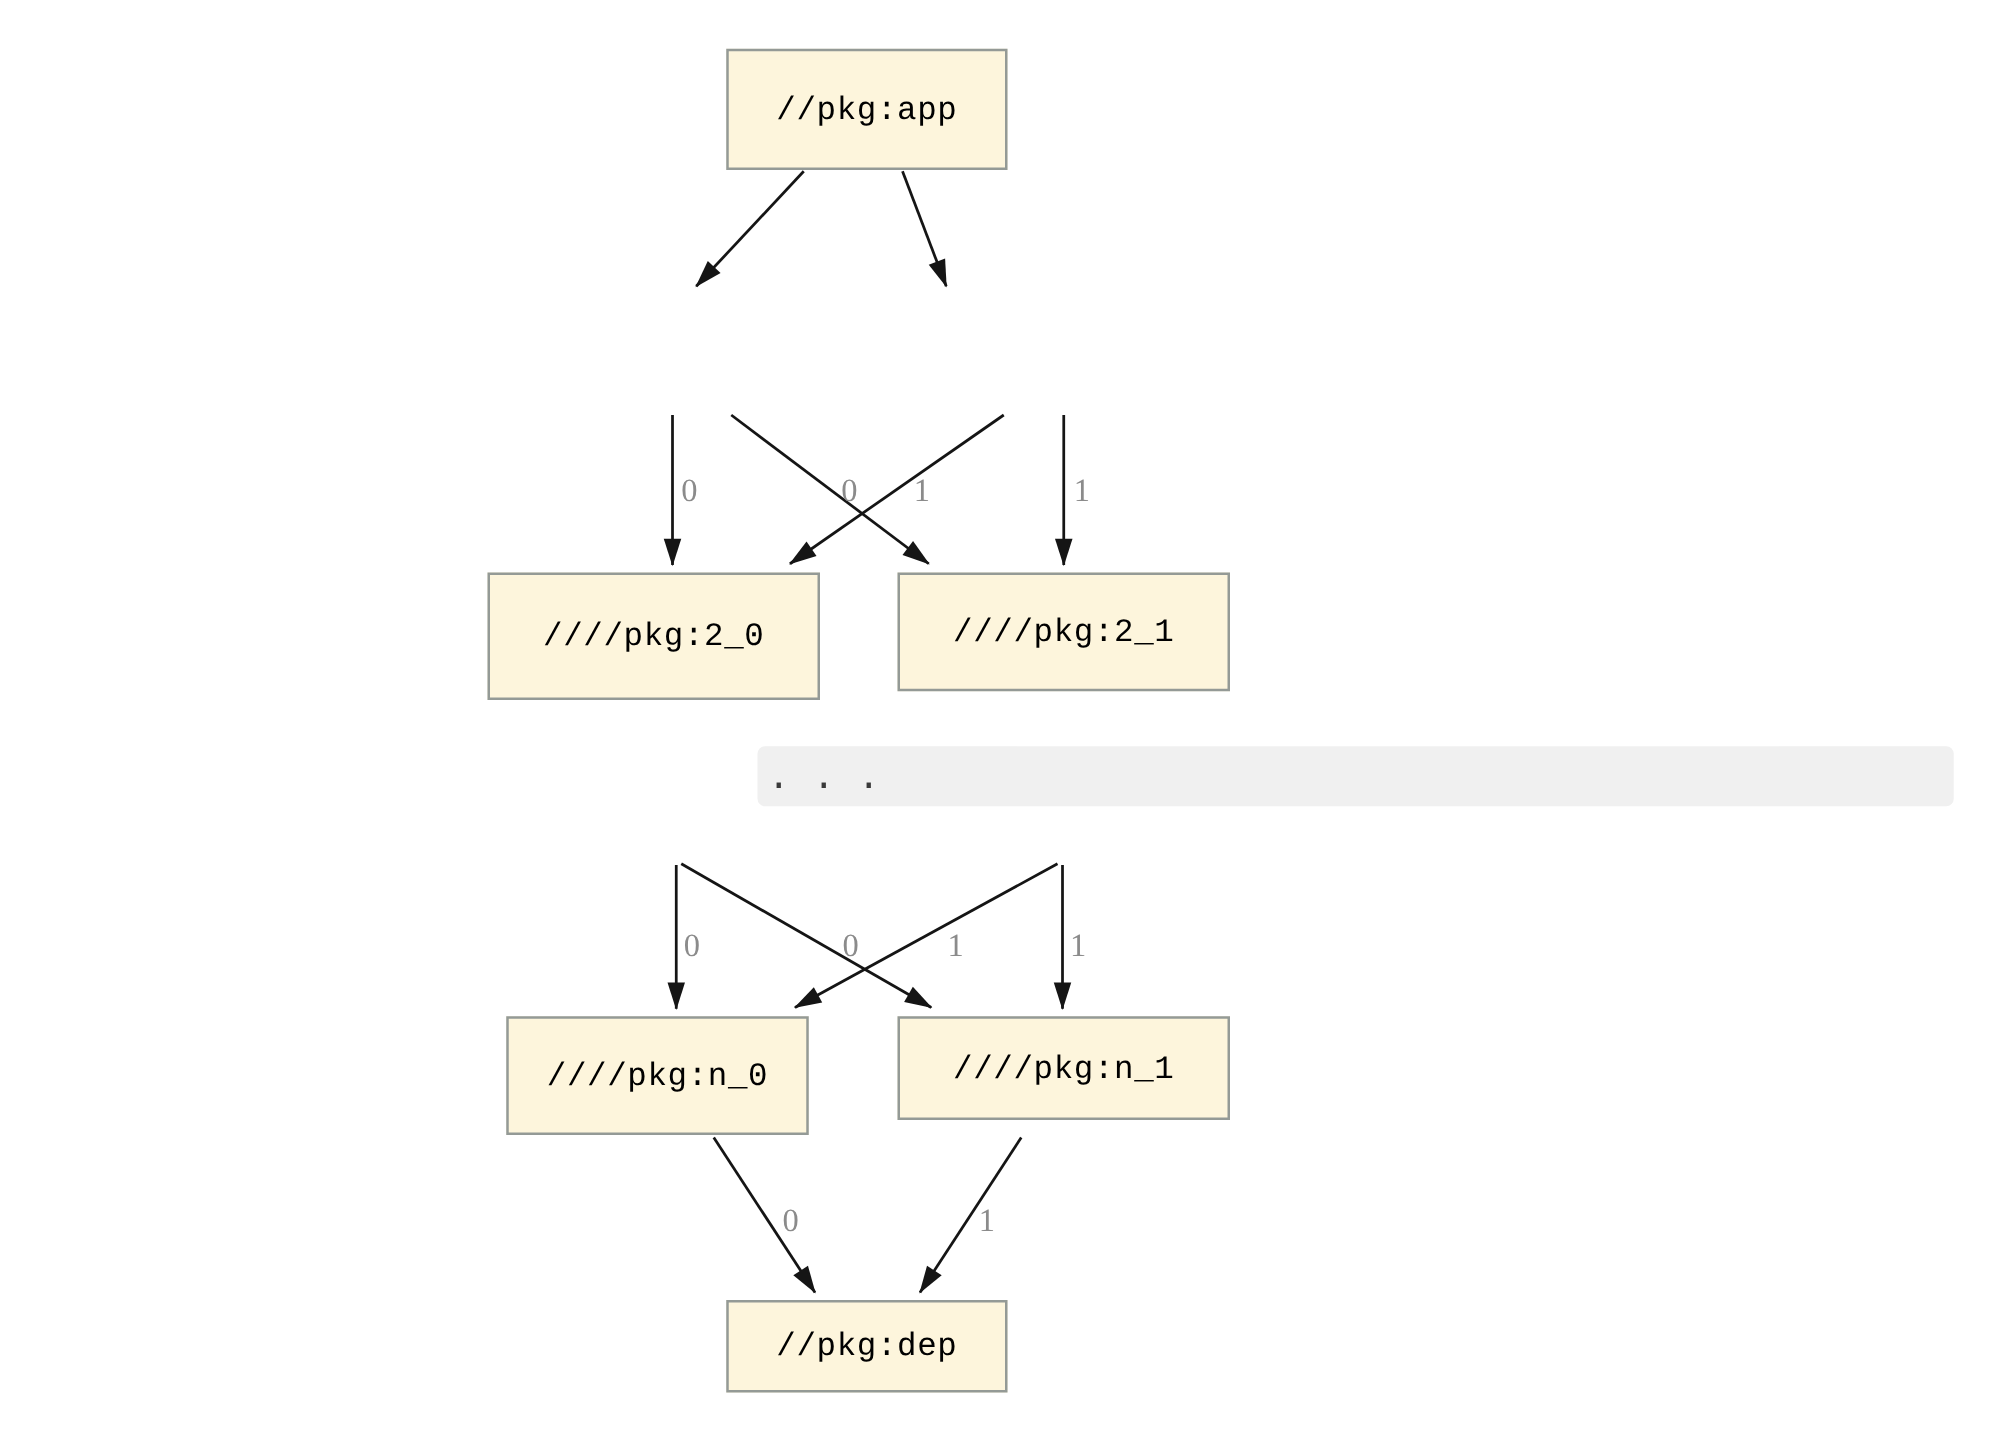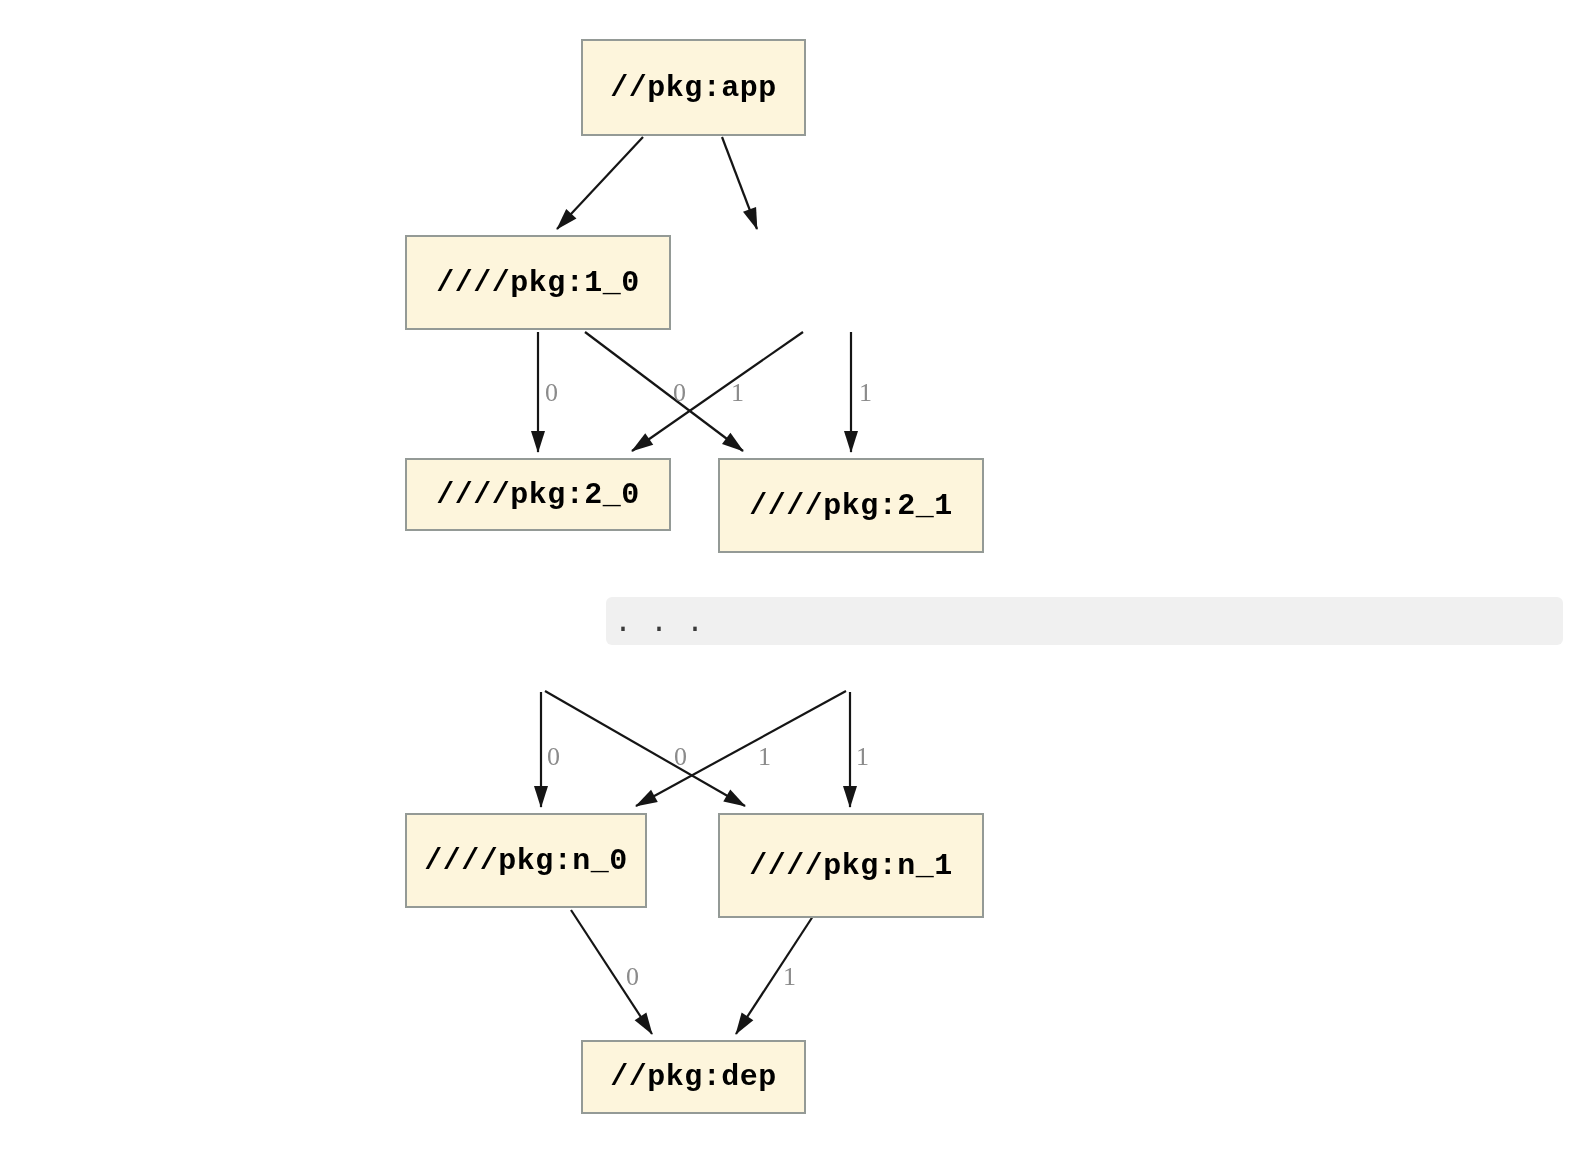--- a/index.html
+++ b/index.html
@@ -9,21 +9,21 @@
   html,body{margin:0;padding:0;background:var(--page-bg);}
   .canvas{position:relative;width:1592px;height:1162px;background:var(--page-bg);overflow:hidden;}
   .edges{position:absolute;left:0;top:0;width:1592px;height:1162px;}
   .edges line{stroke:var(--edge-color);stroke-width:2.2;}
   .edge-label{font-family:"Liberation Serif",serif;font-size:26px;fill:var(--edge-label-color);}
   .node{
     position:absolute;box-sizing:border-box;background:var(--node-fill);
     border:2px solid var(--node-border);display:flex;align-items:center;justify-content:center;
   }
   .node-label{
-    font-family:"Liberation Mono",monospace;font-weight:bold;font-size:30px;color:#000;
+    font-family:"Liberation Mono",monospace;font-weight:normal;font-size:26px;color:#000;
     white-space:nowrap;letter-spacing:0.5px;
   }
   .code-band{
     position:absolute;left:606px;top:597px;width:957px;height:48px;background:var(--band-bg);
     border-radius:6px;font-family:"Liberation Mono",monospace;font-size:30px;color:var(--band-text);
     line-height:52px;padding-left:8px;box-sizing:border-box;white-space:pre;
   }
 </style>
 </head>
 <body>
@@ -64,40 +64,37 @@
     <text class="edge-label" x="856" y="765">1</text>
 
     <text class="edge-label" x="626" y="985">0</text>
     <text class="edge-label" x="783" y="985">1</text>
   </svg>
 
   <div class="node" style="left:581px;top:39px;width:225px;height:97px">
     <span class="node-label">//pkg:app</span>
   </div>
 
-  <div class="node" style="left:405px;top:235px;width:266px;height:95px">
-    <span class="node-label">////pkg:1_0</span>
-  </div>
 
 
-  <div class="node" style="left:405px;top:458px;width:266px;height:73px">
+  <div class="node" style="left:390px;top:458px;width:266px;height:102px">
     <span class="node-label">////pkg:2_0</span>
   </div>
 
   <div class="node" style="left:718px;top:458px;width:266px;height:95px">
     <span class="node-label">////pkg:2_1</span>
   </div>
 
   <div class="code-band">. . .</div>
 
   <div class="node" style="left:405px;top:813px;width:242px;height:95px">
     <span class="node-label">////pkg:n_0</span>
   </div>
 
-  <div class="node" style="left:718px;top:813px;width:266px;height:105px">
+  <div class="node" style="left:718px;top:813px;width:266px;height:83px">
     <span class="node-label">////pkg:n_1</span>
   </div>
 
   <div class="node" style="left:581px;top:1040px;width:225px;height:74px">
     <span class="node-label">//pkg:dep</span>
   </div>
 
 </div>
 
 </body></html>

